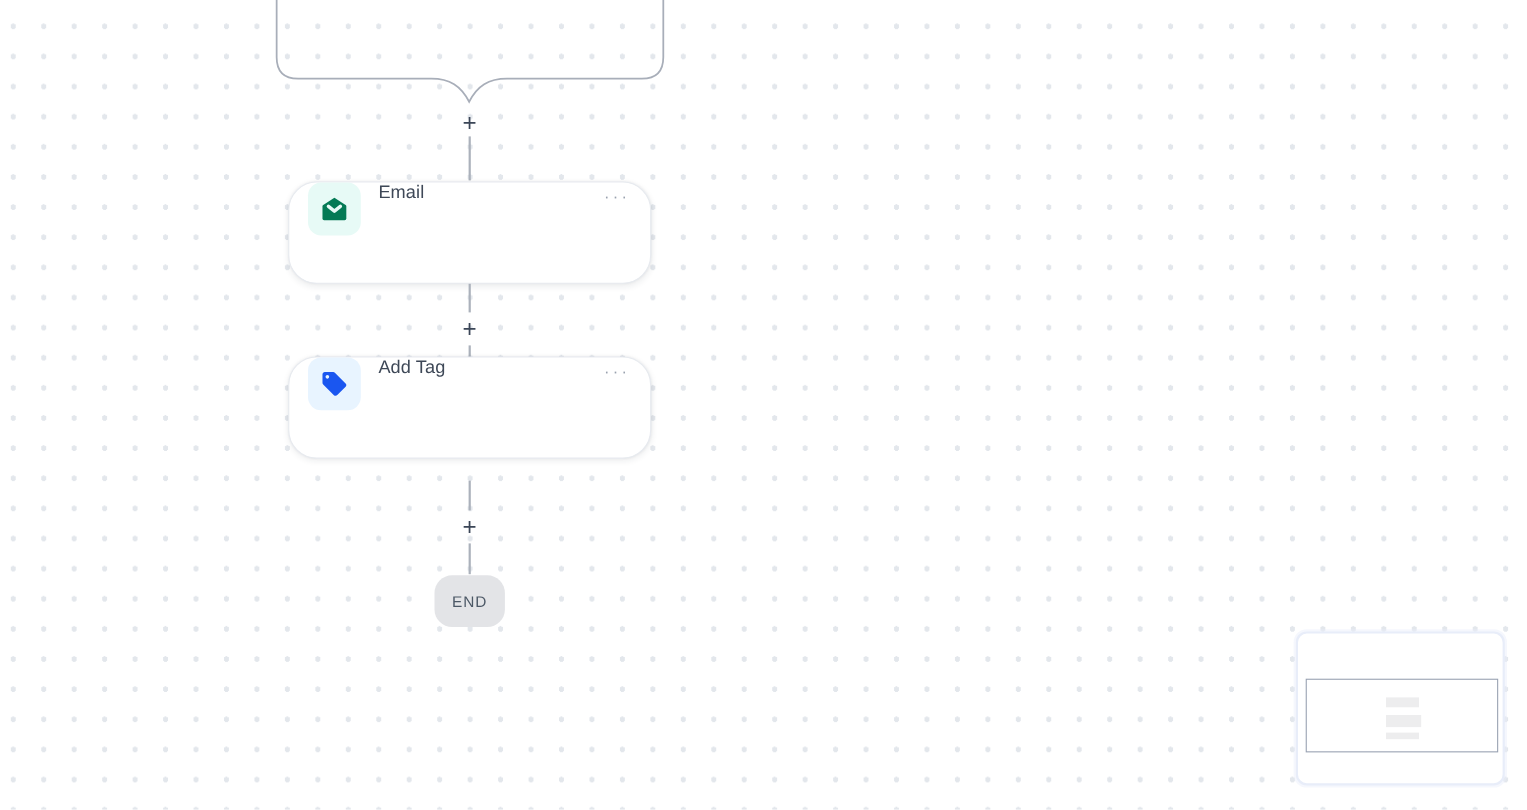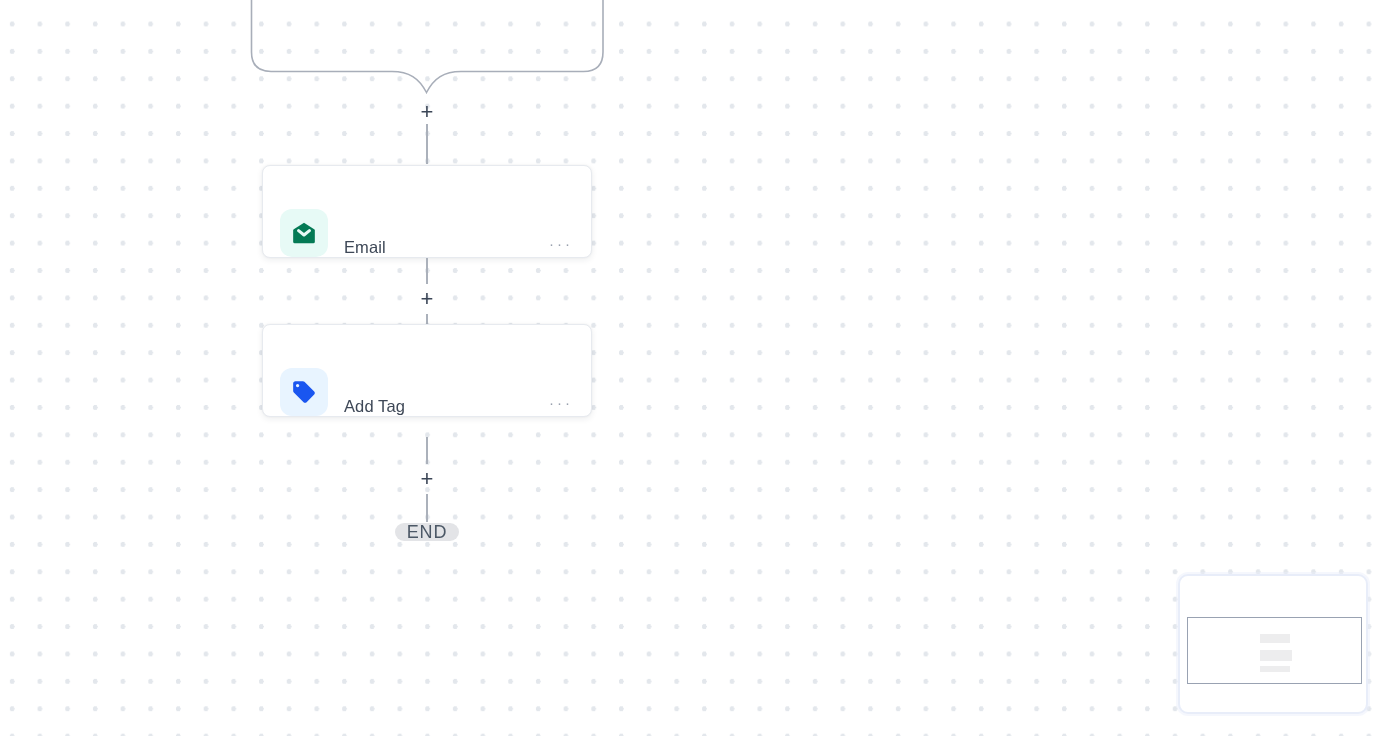--- a/index.html
+++ b/index.html
@@ -18,44 +18,44 @@
   .top-node-svg{position:absolute;left:0;top:0;pointer-events:none;}
   .vline{position:absolute;width:2px;background:#abb1bb;}
   .plus{
     position:absolute;width:28px;height:28px;left:413px;
     text-align:center;line-height:27px;
     font-size:22px;font-weight:400;color:#3b4657;cursor:pointer;
     user-select:none;
   }
   .node-card{
     position:absolute;left:262px;width:330px;height:93px;
-    background:#ffffff;border:1px solid #e7eaef;border-radius:8px;
+    background:#ffffff;border:1px solid #e7eaef;border-radius:26px;
     box-shadow:0 2px 6px rgba(23,37,56,0.08),0 0 2px rgba(23,37,56,0.05);
-    display:flex;align-items:flex-end;
+    display:flex;align-items:flex-start;
     padding:0 16px 0 17px;box-sizing:border-box;
     cursor:pointer;
   }
   .icon-box{
     width:48px;height:48px;border-radius:12px;flex:0 0 48px;
     display:flex;align-items:center;justify-content:center;
   }
   .icon-box.email{background:#e7faf6;}
   .icon-box.tag{background:#e8f4ff;}
   .node-label{
     margin-left:16px;font-size:16.5px;color:#3e4857;letter-spacing:0.1px;
   }
   .node-menu{
     margin-left:auto;color:#99a1ae;font-size:15px;letter-spacing:3px;
     line-height:1;padding:6px 2px;cursor:pointer;user-select:none;
   }
   .end-badge{
-    position:absolute;left:395px;top:523px;width:64px;height:18px;
+    position:absolute;left:395px;top:523px;width:64px;height:47px;
     background:#e3e4e7;border-radius:16px;
     display:flex;align-items:center;justify-content:center;
-    font-size:18px;letter-spacing:0.8px;color:#4c5866;
+    font-size:14px;letter-spacing:0.8px;color:#4c5866;
   }
   .minimap{
     position:absolute;left:1178px;top:574px;width:190px;height:140px;
     background:#ffffff;border:2px solid #e8edf9;border-radius:10px;
     box-shadow:0 0 0 2px rgba(233,238,250,0.45);
     box-sizing:border-box;
   }
   .minimap-viewport{
     position:absolute;left:7px;top:41px;width:175px;height:67px;
     border:1.5px solid #99a2b2;box-sizing:border-box;

